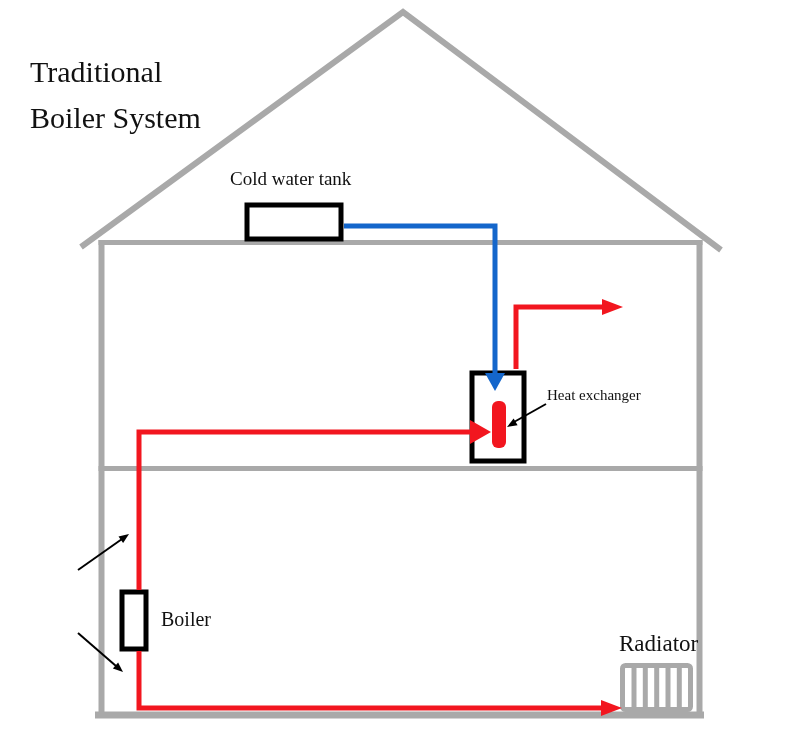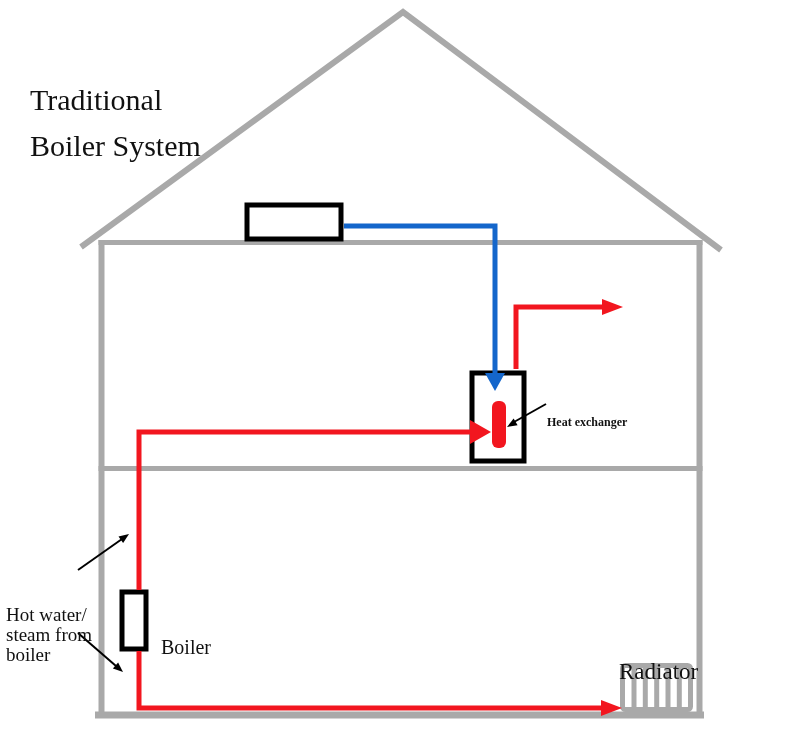--- a/index.html
+++ b/index.html
@@ -30,32 +30,31 @@
   .head-cold { fill: var(--cold-pipe-blue, #1466cb); stroke: none; }
   .head-hot  { fill: var(--hot-pipe-red, #f2161f); stroke: none; }
   .exchanger { fill: var(--hot-pipe-red, #f2161f); stroke: none; }
   .annot      { stroke: #000; fill: none; }
   .annot-head { fill: #000; stroke: none; }
 
   .label {
     position: absolute;
     white-space: nowrap;
     color: var(--text-black, #111);
-    margin-top: 28px;
   }
   .label span { display: block; }
   .title {
     left: 30px; top: 49px;
     font-size: 30px;
     line-height: 46px;
   }
   .lbl-cold-tank    { left: 230px; top: 168px; font-size: 19px; }
   .lbl-hot-output   { left: 524px; top: 248px; font-size: 19px; line-height: 23px; }
   .lbl-heater       { left: 346px; top: 344px; font-size: 19px; }
-  .lbl-exchanger    { left: 547px; top: 387px; font-size: 12px; font-weight: bold; }
+  .lbl-exchanger    { left: 547px; top: 387px; font-size: 15px; }
   .lbl-boiler       { left: 161px; top: 608px; font-size: 20px; }
   .lbl-supply       { left: 6px;   top: 577px; font-size: 19px; line-height: 20px; }
   .lbl-radiator     { left: 619px; top: 631px; font-size: 23px; }
 </style>
 </head>
 <body>
 
 <div class="stage">
 
   <svg class="diagram" width="791" height="742" viewBox="0 0 791 742">
@@ -106,27 +105,23 @@
       <line class="annot" x1="78" y1="633" x2="116" y2="666" stroke-width="2"></line>
       <polygon class="annot-head" points="123,672 112.9,668.5 118.1,662.5"></polygon>
     </g>
   </svg>
 
   <div class="label title">
     <span>Traditional</span>
     <span>Boiler System</span>
   </div>
 
+  <div class="label lbl-cold-tank">Cold water tank</div>
 
 
 
   <div class="label lbl-exchanger">Heat exchanger</div>
 
   <div class="label lbl-boiler">Boiler</div>
 
-  <div class="label lbl-supply">
-    <span>Hot water/</span>
-    <span>steam from</span>
-    <span>boiler</span>
-  </div>
 
   <div class="label lbl-radiator">Radiator</div>
 </div>
 
 </body></html>

